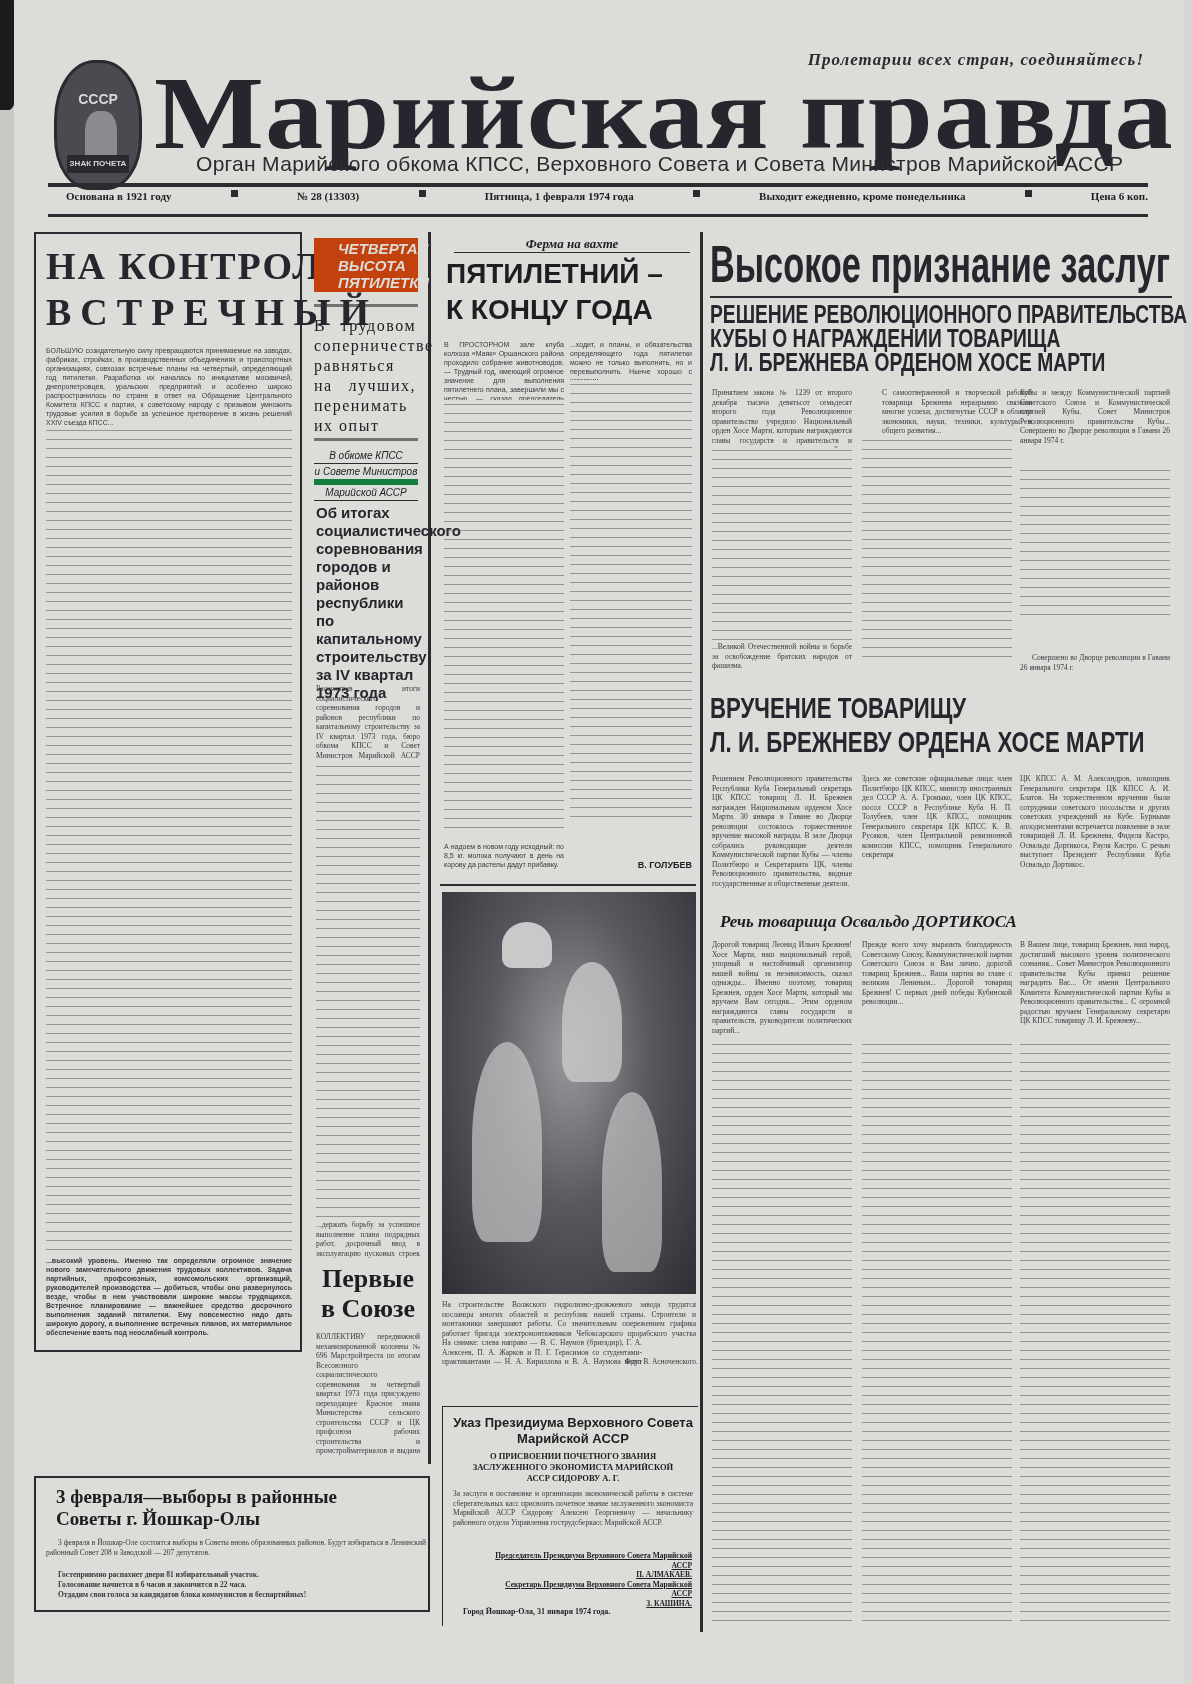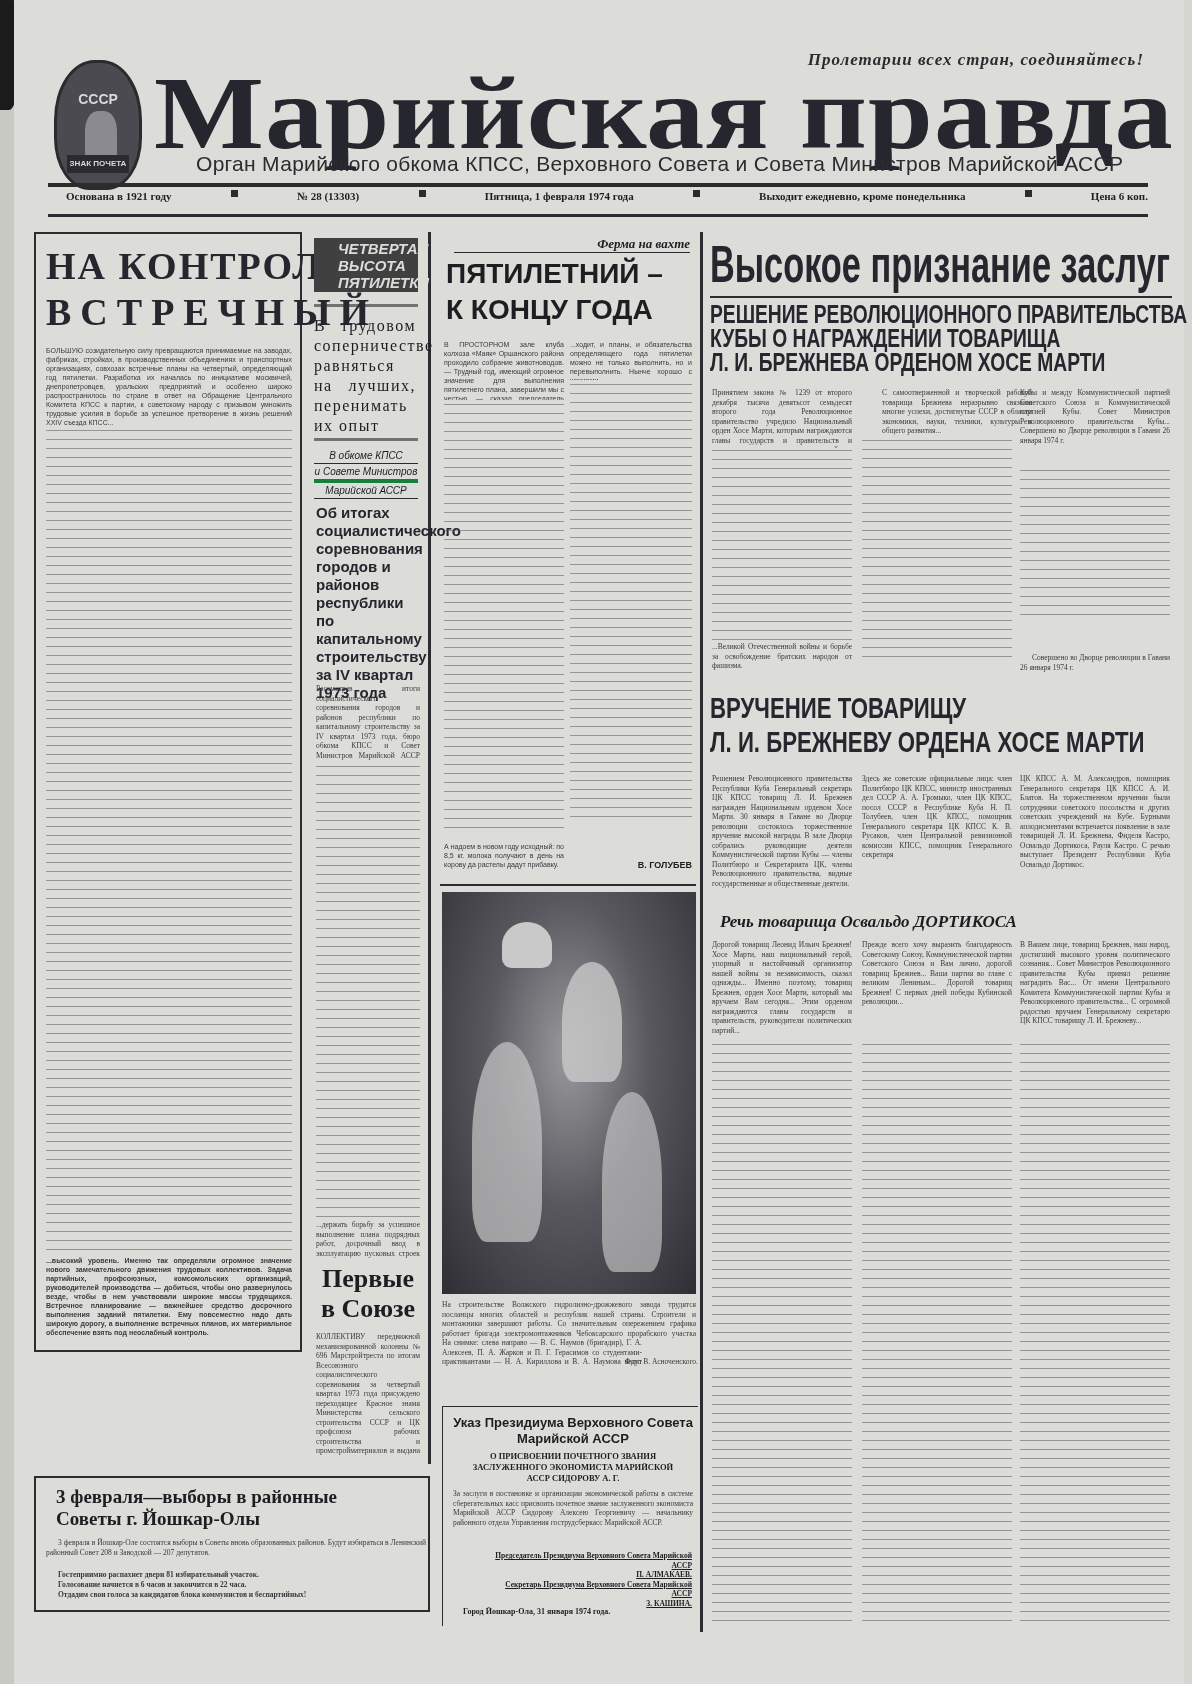--- a/index.html
+++ b/index.html
@@ -23,21 +23,21 @@
   
   .box{position:absolute;border:2px solid #2b2b30}
   .txt{font:7px "Liberation Sans",sans-serif;line-height:9px;color:#3a3a40;text-align:justify;overflow:hidden}
   .serif-txt{font:7.5px "Liberation Serif",serif;line-height:9.5px;color:#3a3a40;text-align:justify;overflow:hidden}
   .lines{background:repeating-linear-gradient(to bottom,#5a5a60 0 1.4px,transparent 1.4px 9px);opacity:.55}
   .vrule{position:absolute;width:3px;background:#2b2b30}
   .hrule{position:absolute;height:2px;background:#2b2b30}
   .h-big{font:bold 38px "Liberation Serif",serif;letter-spacing:2px;line-height:44px;color:#26262e}
   .h-cond{font:bold 40px "Liberation Sans",sans-serif;transform:scaleX(.72);transform-origin:left;white-space:nowrap;color:#26262e}
   .h-sub{font:bold 22px "Liberation Sans",sans-serif;transform:scaleX(.74);transform-origin:left;white-space:nowrap;line-height:24px;color:#26262e}
-  .rubric{font-style:italic;font-size:13px;font-weight:bold;text-align:right}
+  .rubric{font-style:italic;font-size:13px;font-weight:bold;text-align:center}
   .photo{position:absolute;background:radial-gradient(ellipse at 50% 40%,#9a9a9e 0,#58585e 45%,#2e2e34 100%)}
   .photo .p1{position:absolute;background:#c9c9c9;border-radius:50% 50% 20% 20%}
 </style>
 </head>
 <body>
 
 <div class="edge"></div>
 <div class="edge-dark"></div>
 
 <div class="page">
@@ -66,31 +66,31 @@
 
   <div class="box" style="left:20px;top:232px;width:268px;height:1120px;">
     <div class="h-big" style="position:absolute;left:10px;top:10px;white-space:nowrap;">НА КОНТРОЛЕ–</div>
     <div class="h-big" style="position:absolute;left:10px;top:56px;letter-spacing:9px;white-space:nowrap;">ВСТРЕЧНЫЙ</div>
     <div class="txt" style="position:absolute;left:10px;top:112px;width:246px;height:80px;">БОЛЬШУЮ созидательную силу превращаются принимаемые на заводах, фабриках, стройках, в производственных объединениях и транспортных организациях, совхозах встречные планы на четвертый, определяющий год пятилетки. Разработка их началась по инициативе москвичей, днепропетровцев, уральских предприятий и особенно широко распространилось по стране в ответ на Обращение Центрального Комитета КПСС к партии, к советскому народу с призывом умножить трудовые усилия в борьбе за успешное претворение в жизнь решений XXIV съезда КПСС...</div>
     <div class="lines" style="position:absolute;left:10px;top:196px;width:246px;height:820px;"></div>
     <div class="txt" style="position:absolute;left:10px;top:1022px;width:246px;height:90px;font-weight:bold;">...высокий уровень. Именно так определяли огромное значение нового замечательного движения трудовых коллективов. Задача партийных, профсоюзных, комсомольских организаций, руководителей производства — добиться, чтобы оно развернулось везде, чтобы в нем участвовали широкие массы трудящихся. Встречное планирование — важнейшее средство досрочного выполнения заданий пятилетки. Ему повсеместно надо дать широкую дорогу, а выполнение встречных планов, их материальное обеспечение взять под неослабный контроль.</div>
   </div>
 
   <div class="vrule" style="left:414px;top:232px;height:1232px;"></div>
-  <div style="position:absolute;left:300px;top:238px;width:104px;height:54px;background:#404040;color:#dcdcd8;font:bold italic 15px 'Liberation Sans',sans-serif;line-height:17px;padding:2px 4px 0 24px;">
+  <div style="position:absolute;left:300px;top:238px;width:104px;height:54px;background:#c2410c;color:#dcdcd8;font:bold italic 15px 'Liberation Sans',sans-serif;line-height:17px;padding:2px 4px 0 24px;">
     <div>ЧЕТВЕРТАЯ</div>
     <div>ВЫСОТА</div>
     <div>ПЯТИЛЕТКИ</div>
   </div>
   <div class="hrule" style="left:300px;top:304px;width:104px;height:3px;opacity:.6"></div>
   <div style="position:absolute;left:300px;top:316px;width:102px;font:16px 'Liberation Serif',serif;letter-spacing:1.5px;line-height:20px;text-align:justify;">В трудовом соперничестве равняться на лучших, перенимать их опыт</div>
   <div class="hrule" style="left:300px;top:438px;width:104px;height:3px;opacity:.6"></div>
   <div style="position:absolute;left:300px;top:448px;width:104px;font:italic 10px 'Liberation Sans',sans-serif;line-height:15px;text-align:center;">
     <div style="border-bottom:1px solid #2b2b30">В обкоме КПСС</div>
-    <div style="border-bottom:4px solid #15803d">и Совете Министров</div>
+    <div style="border-bottom:6px solid #15803d">и Совете Министров</div>
     <div style="border-bottom:1px solid #2b2b30">Марийской АССР</div>
   </div>
   <div style="position:absolute;left:302px;top:504px;width:104px;font:bold 15px 'Liberation Sans',sans-serif;line-height:18px;color:#26262e;">Об итогах социалистического соревнования городов и районов республики по капитальному строительству за IV квартал 1973 года</div>
   <div class="serif-txt" style="position:absolute;left:302px;top:684px;width:104px;height:78px;">Рассмотрев итоги социалистического соревнования городов и районов республики по капитальному строительству за IV квартал 1973 года, бюро обкома КПСС и Совет Министров Марийской АССР постановили:</div>
   <div class="lines" style="position:absolute;left:302px;top:766px;width:104px;height:452px;"></div>
   <div class="serif-txt" style="position:absolute;left:302px;top:1220px;width:104px;height:40px;">...держать борьбу за успешное выполнение плана подрядных работ, досрочный ввод в эксплуатацию пусковых строек четвертого, определяющего года пятилетки.</div>
   <div style="position:absolute;left:304px;top:1264px;width:100px;font:bold 26px 'Liberation Serif',serif;line-height:30px;text-align:center;">Первые в Союзе</div>
   <div class="serif-txt" style="position:absolute;left:302px;top:1332px;width:104px;height:126px;">КОЛЛЕКТИВУ передвижной механизированной колонны № 696 Марстройтреста по итогам Всесоюзного социалистического соревнования за четвертый квартал 1973 года присуждено переходящее Красное знамя Министерства сельского строительства СССР и ЦК профсоюза рабочих строительства и промстройматериалов и выдана денежная премия.</div>
 
   <div class="rubric" style="position:absolute;left:440px;top:236px;width:236px;border-bottom:1px solid #2b2b30;">Ферма на вахте</div>

